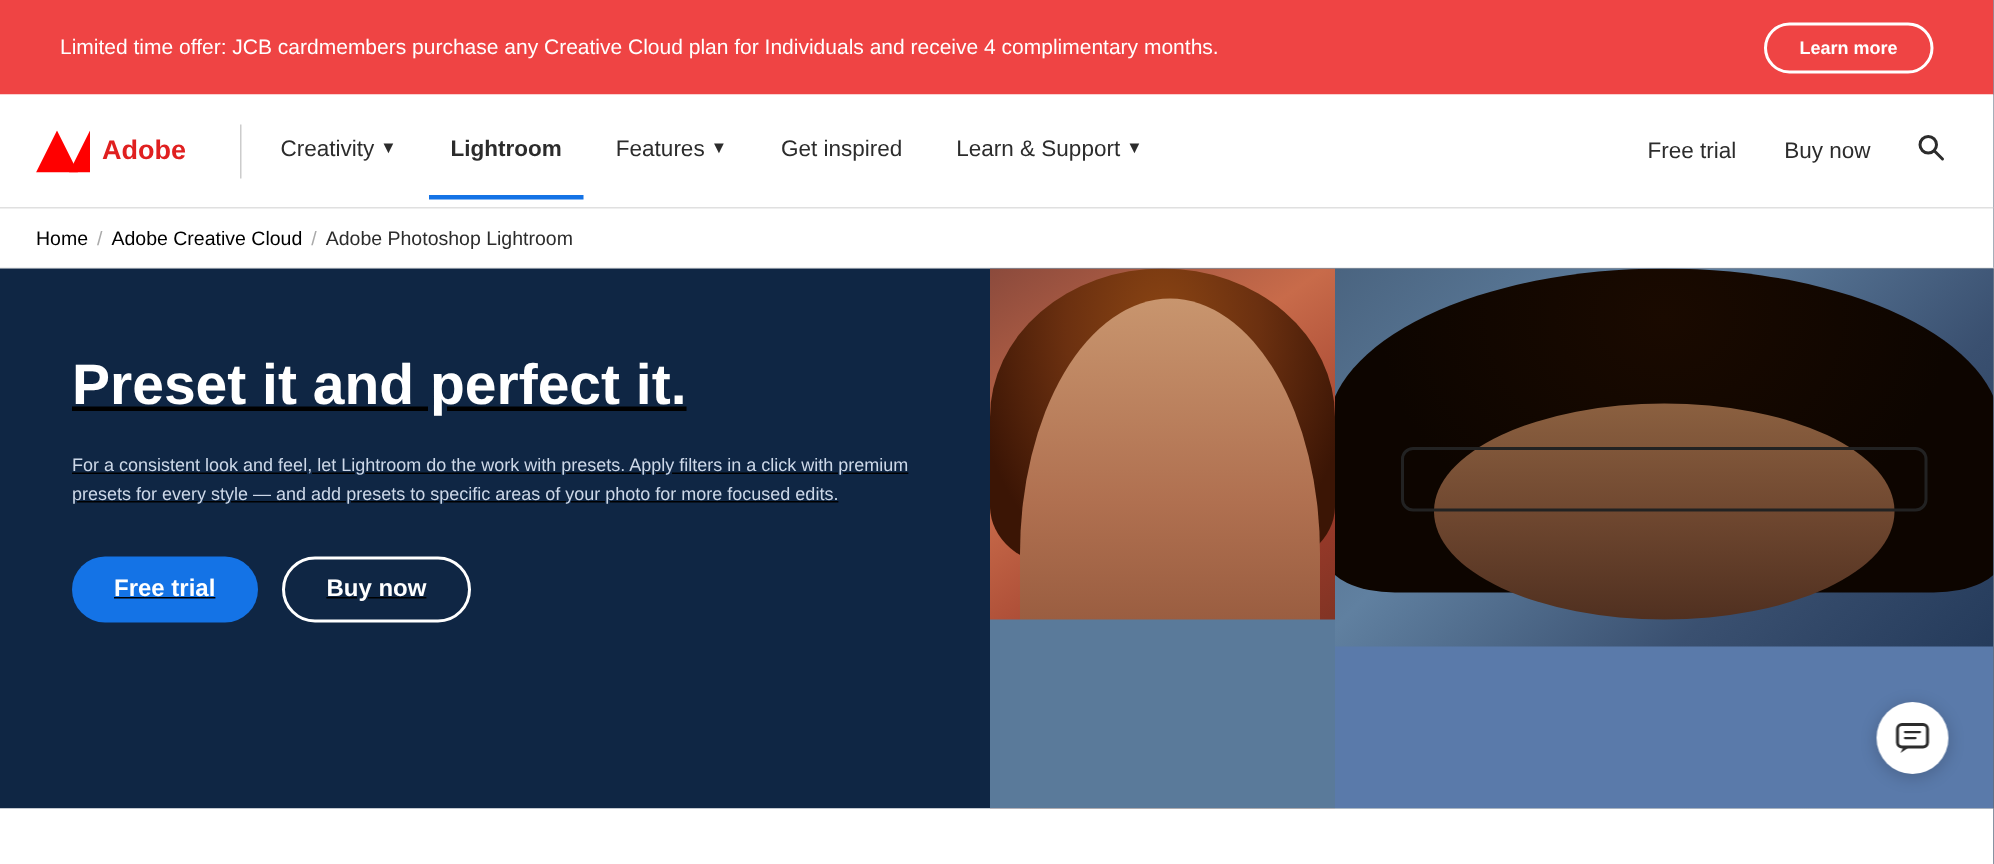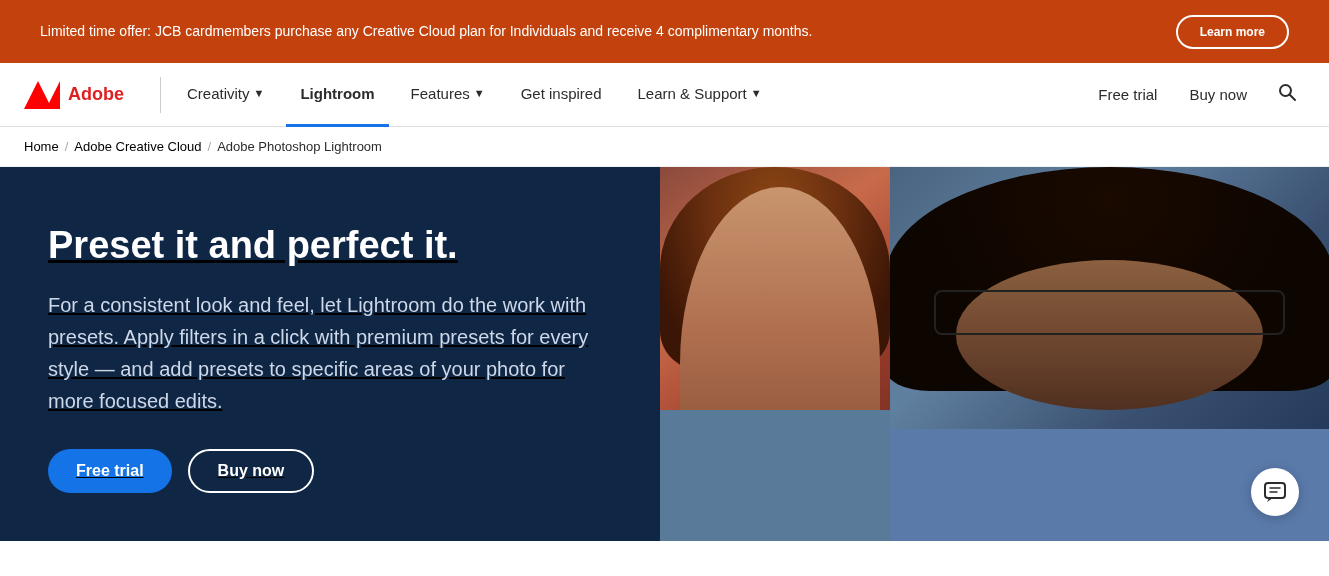--- a/index.html
+++ b/index.html
@@ -1,20 +1,20 @@
 <!DOCTYPE html>
 <html><head>
   <meta charset="utf-8">
   <style>
     * { margin: 0; padding: 0; box-sizing: border-box; }
     body { font-family: 'Adobe Clean', Arial, sans-serif; width: 1329px; overflow-x: hidden; }
 
     
     .top-banner {
-      background: #c2410c;
+      background: #ef4444;
       color: #fff;
       display: flex;
       align-items: center;
       justify-content: space-between;
       padding: 12px 40px;
       min-height: 63px;
     }
     .top-banner-text {
       font-size: 14px;
       line-height: 1.4;
@@ -31,21 +31,21 @@
       cursor: pointer;
       white-space: nowrap;
     }
 
     
     .nav {
       background: #fff;
       display: flex;
       align-items: center;
       padding: 0 24px;
-      height: 64px;
+      height: 76px;
       border-bottom: 1px solid #e0e0e0;
       position: relative;
     }
     .adobe-logo {
       display: flex;
       align-items: center;
       gap: 8px;
       margin-right: 24px;
       text-decoration: none;
     }
@@ -168,21 +168,21 @@
       z-index: 2;
     }
     .hero-title {
       font-size: 38px;
       font-weight: 700;
       color: #fff;
       margin-bottom: 20px;
       line-height: 1.2;
     }
     .hero-description {
-      font-size: 20px;
+      font-size: 12px;
       line-height: 1.6;
       color: #cdd8e8;
       margin-bottom: 32px;
       max-width: 580px;
     }
     .hero-buttons {
       display: flex;
       gap: 16px;
       align-items: center;
     }

